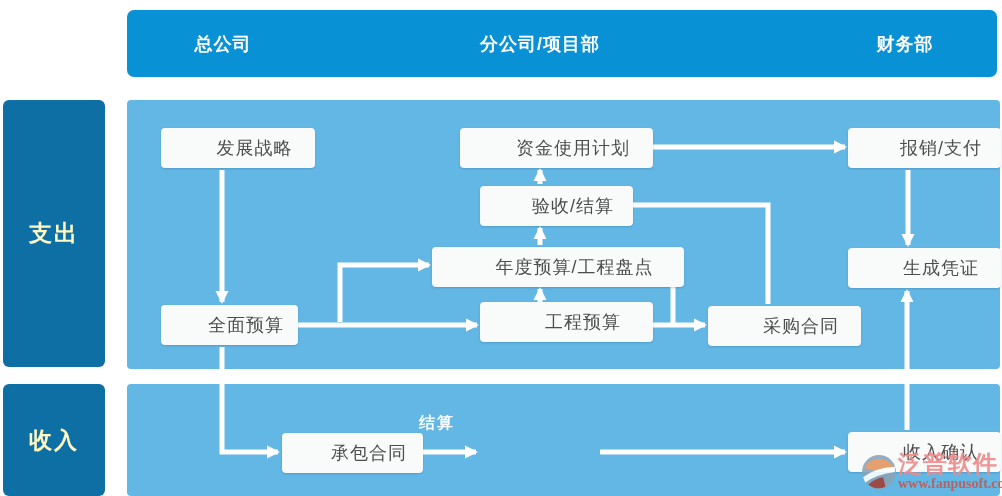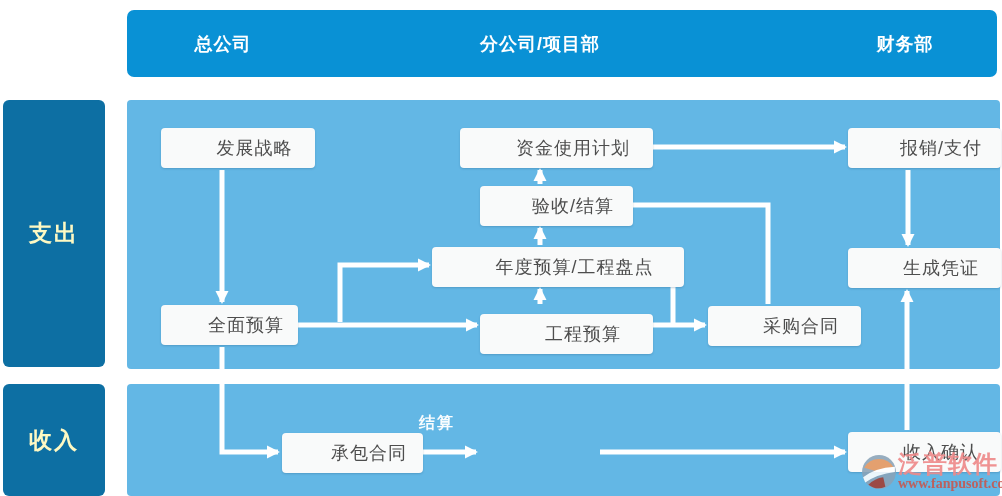--- a/index.html
+++ b/index.html
@@ -102,21 +102,21 @@
       <path d="M600,445 H845" marker-end="url(#ah)"></path>
       <path d="M907,423 V284" marker-end="url(#ah)"></path>
     </g>
   </svg>
 
   <div class="node" style="left:161px;top:121px;width:121px">发展战略</div>
   <div class="node" style="left:161px;top:298px;width:104px">全面预算</div>
   <div class="node" style="left:460px;top:121px;width:160px">资金使用计划</div>
   <div class="node" style="left:480px;top:179px;width:120px">验收/结算</div>
   <div class="node" style="left:432px;top:240px;width:219px">年度预算/工程盘点</div>
-  <div class="node" style="left:480px;top:307px;width:140px">工程预算</div>
+  <div class="node" style="left:480px;top:295px;width:140px">工程预算</div>
   <div class="node" style="left:708px;top:299px;width:120px">采购合同</div>
   <div class="node" style="left:848px;top:121px;width:120px">报销/支付</div>
   <div class="node" style="left:848px;top:241px;width:120px">生成凭证</div>
   <div class="node" style="left:282px;top:426px;width:108px">承包合同</div>
   <div class="node" style="left:848px;top:425px;width:120px">收入确认</div>
 
   <div class="edge-label">结算</div>
 
   <div class="watermark">
     <svg class="wm-mark" viewBox="0 0 34 34">

